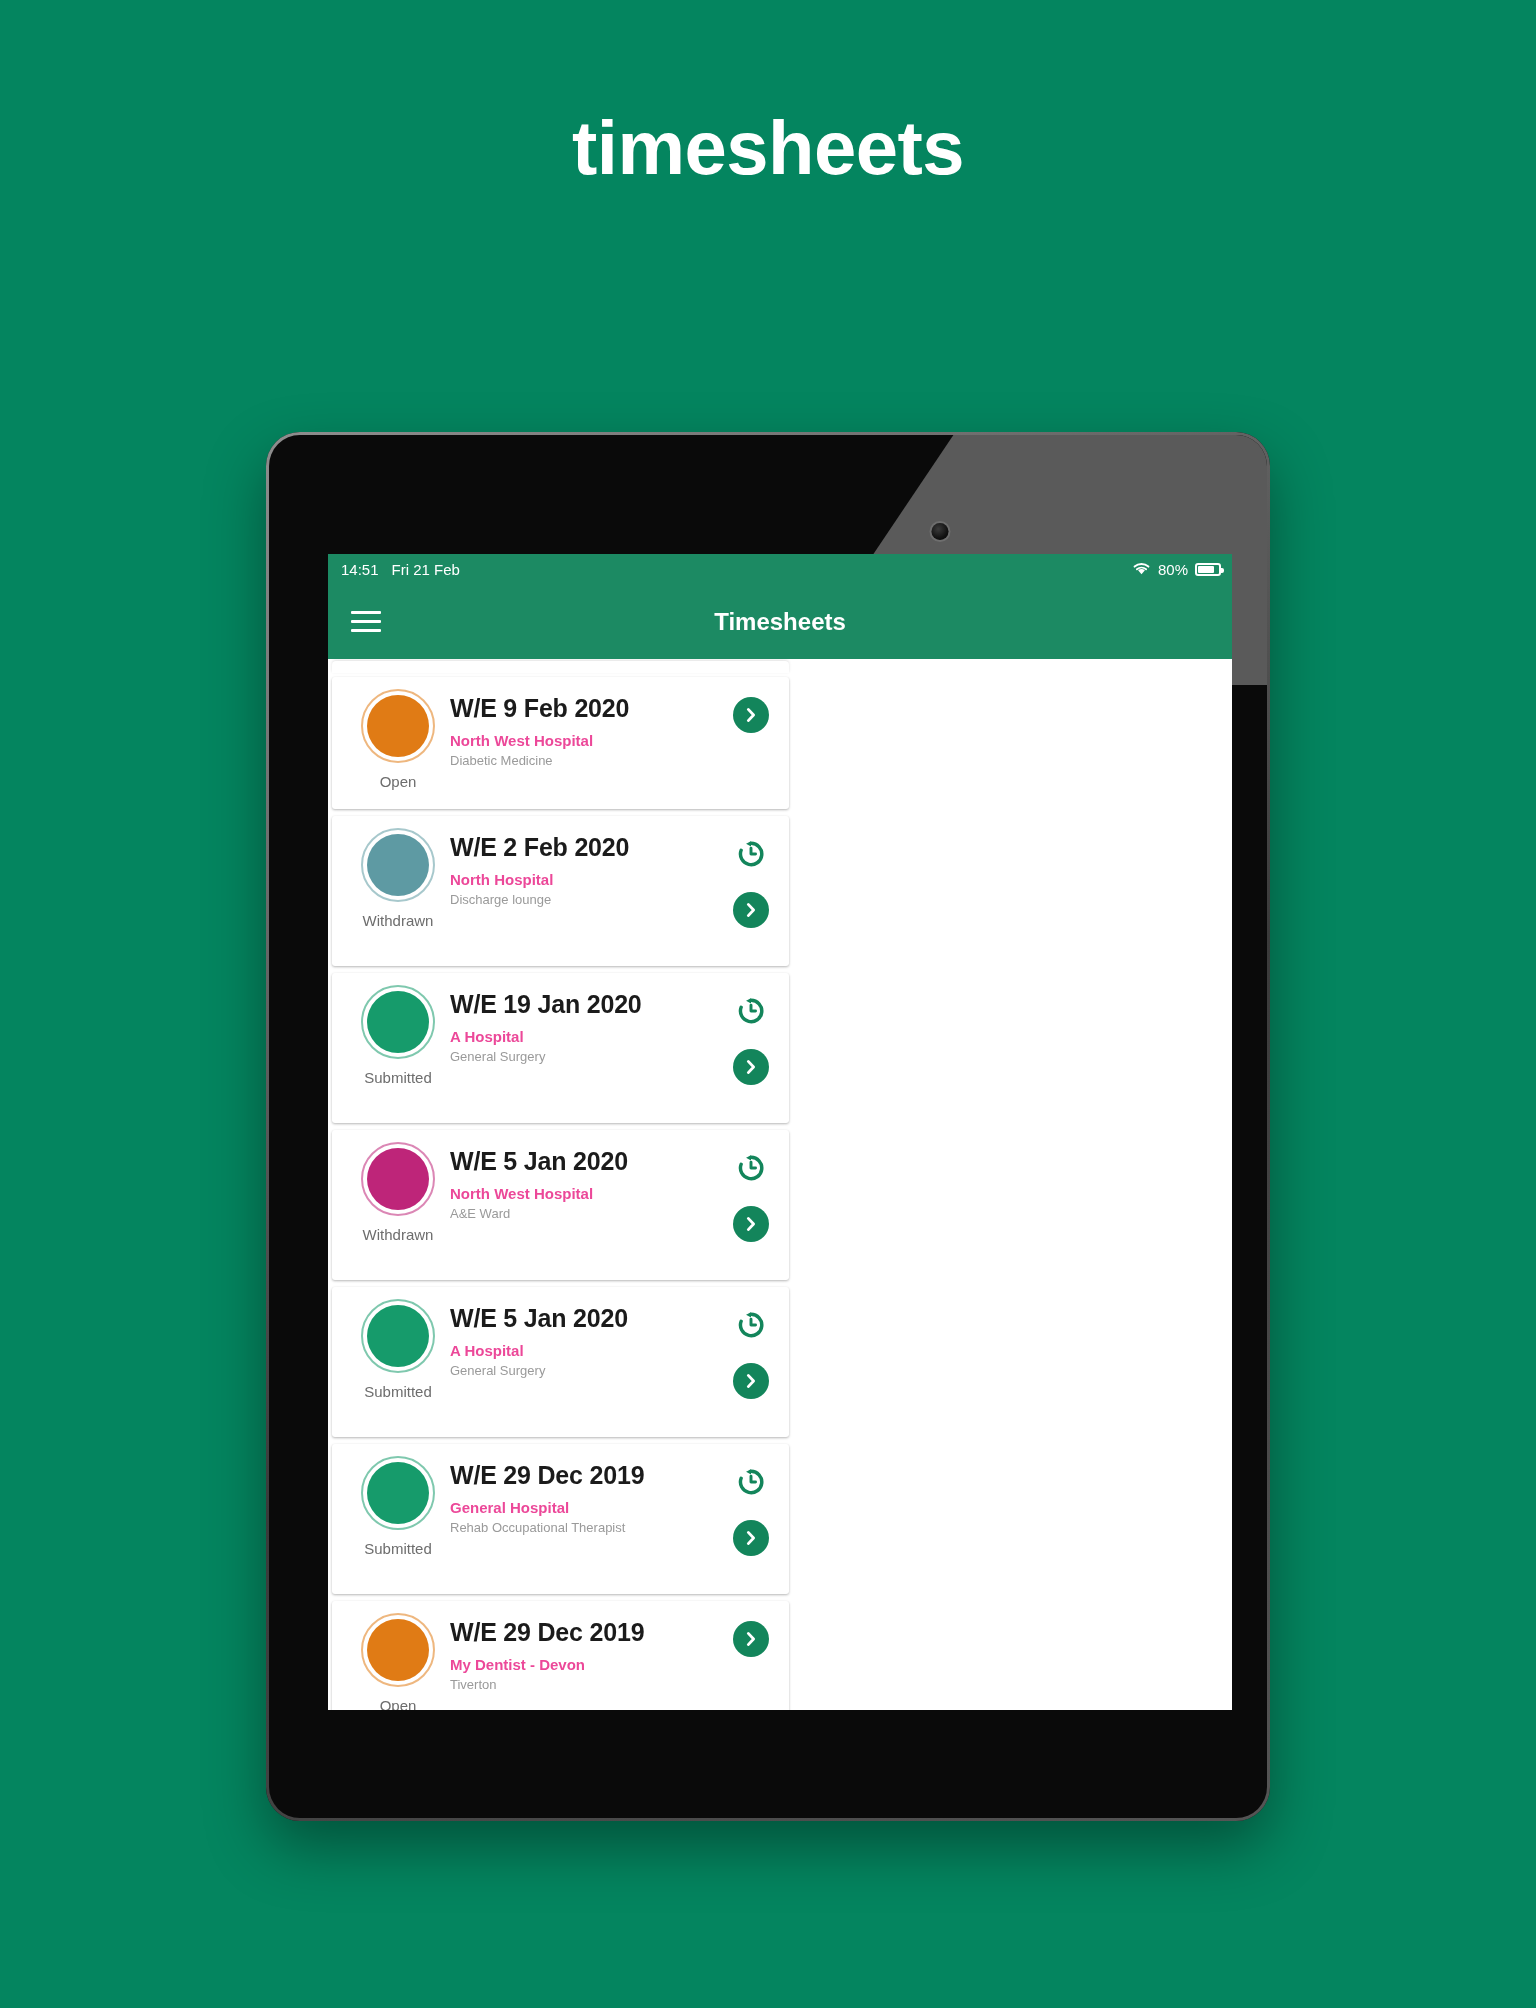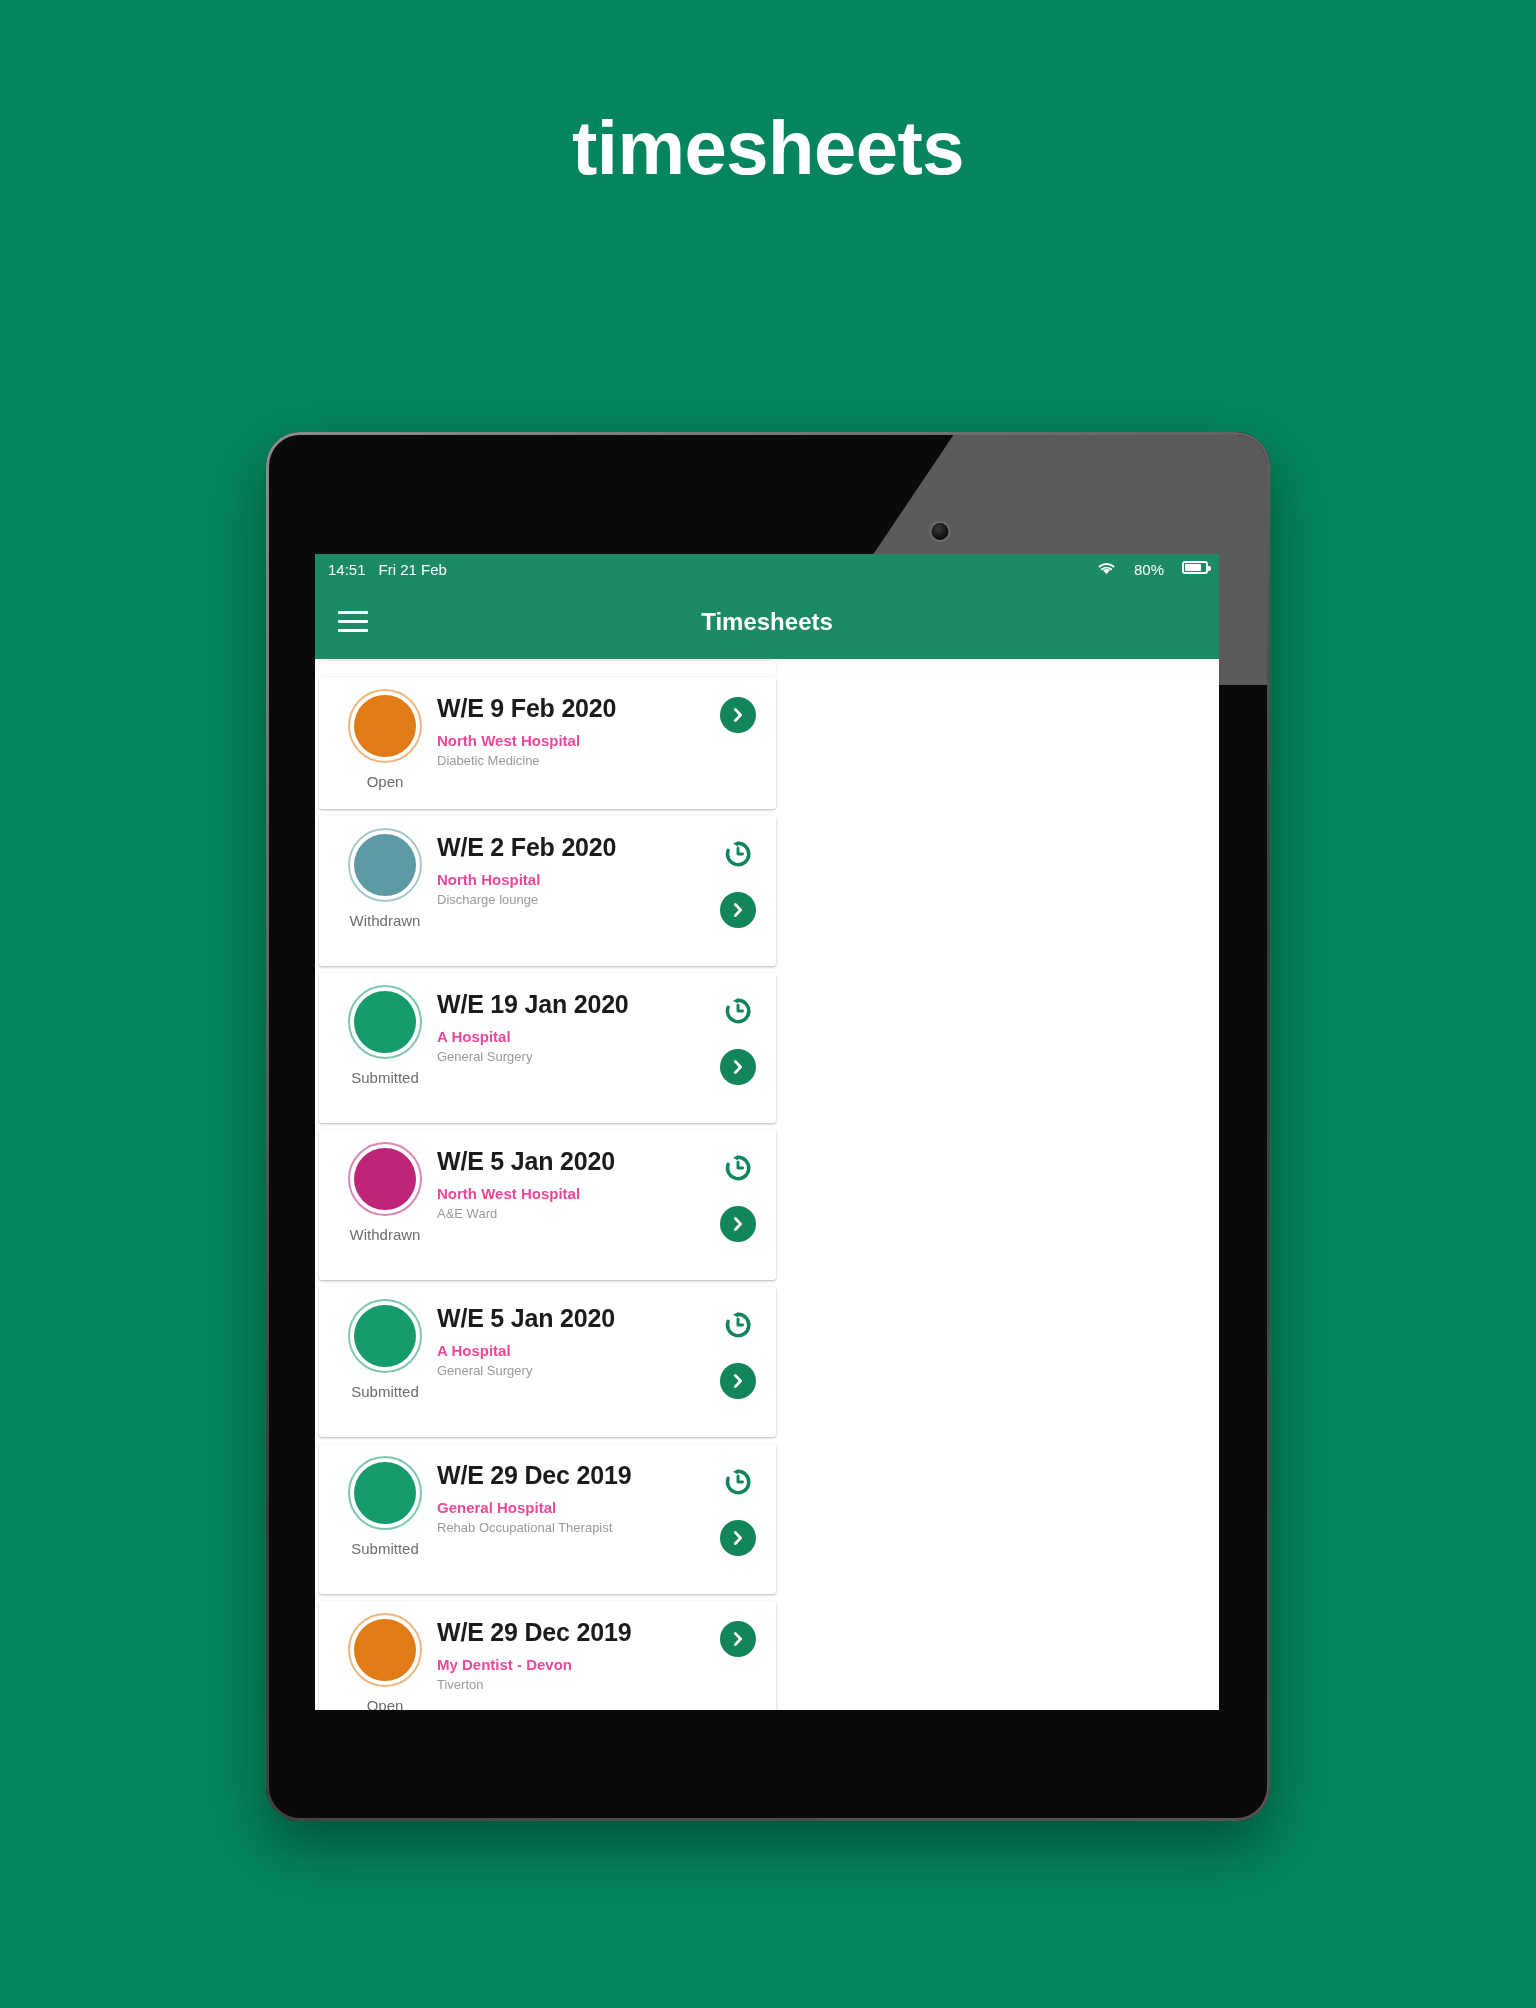--- a/index.html
+++ b/index.html
@@ -72,41 +72,41 @@
     margin-left: 172px;
     width: 17px; height: 17px;
     border-radius: 50%;
     background: radial-gradient(circle at 40% 35%, #3b3b3b 0%, #121212 60%, #000 100%);
     box-shadow: 0 0 0 2px rgba(255,255,255,0.12);
   }
 
   
   .screen {
     position: absolute;
-    left: 46px;
+    left: 59px;
     top: 119px;
     width: 904px;
     height: 1156px;
     background: #ffffff;
     overflow: hidden;
   }
 
   
   .status-bar {
     height: 30px;
     background: #1C8A63;
     display: flex;
     align-items: center;
     justify-content: space-between;
     padding: 0 11px 0 13px;
     color: #ffffff;
     font-size: 15px;
   }
   .status-left { display: flex; align-items: baseline; gap: 13px; }
-  .status-right { display: flex; gap: 18px; }
+  .status-right { display: flex; align-items: center; gap: 7px; }
   .wifi-icon { display: block; }
   .battery {
     width: 26px; height: 13px;
     border: 2px solid #ffffff;
     border-radius: 3px;
     position: relative;
     display: flex; align-items: center;
     padding: 1px;
   }
   .battery::after {

